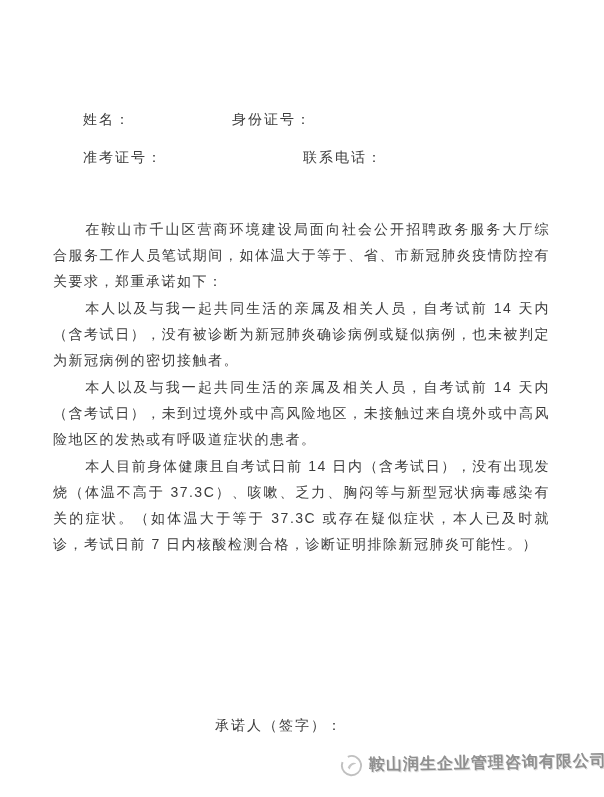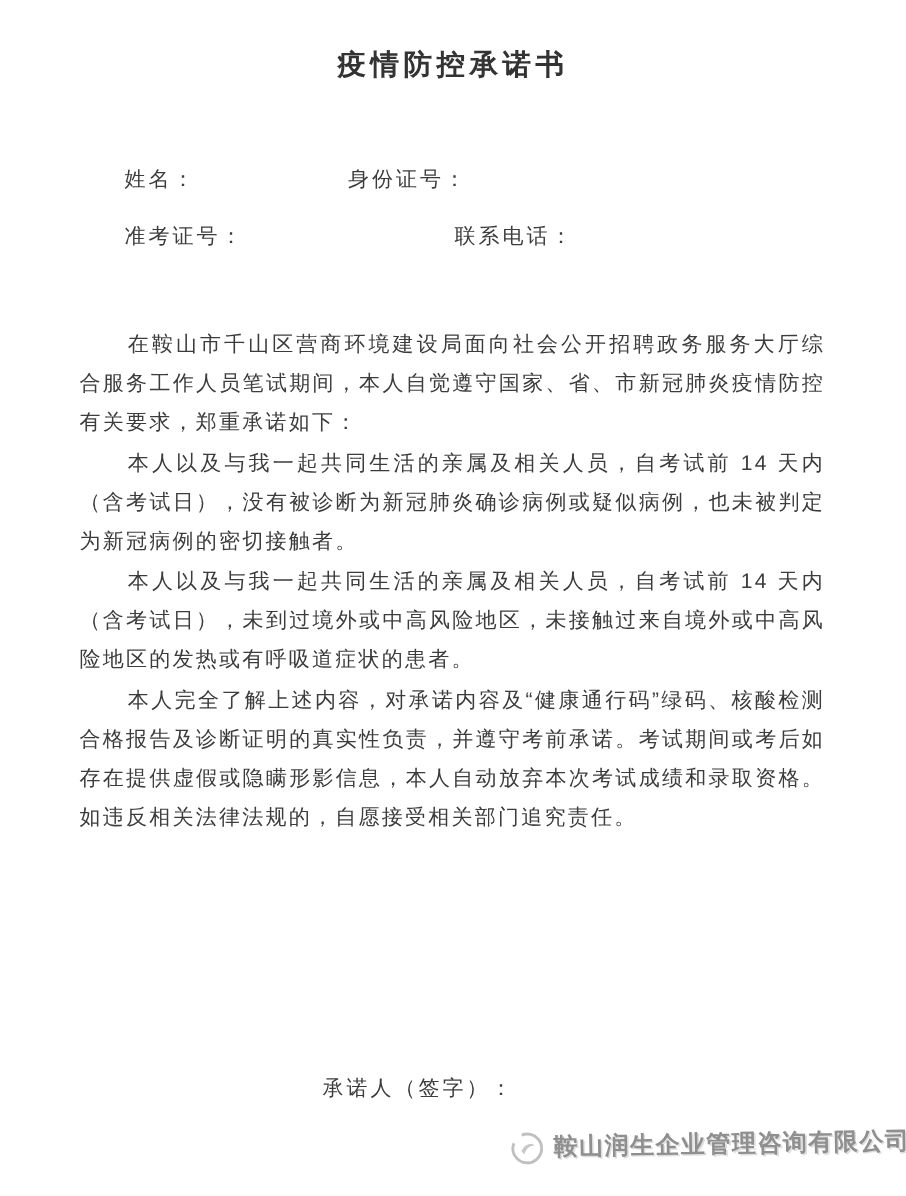--- a/index.html
+++ b/index.html
@@ -57,38 +57,37 @@
     font-size:16px; font-weight:bold; letter-spacing:1px; white-space:nowrap;
     color:#8f8f8f;
     text-shadow:1px 1px 0 #dedede;
   }
 </style>
 </head>
 <body>
 
 <div class="page">
 
-  <h1 class="title">疫情防控承诺书</h1>
 
   <div class="form-line line1">
     <span class="pos-0">姓名：</span>
     <span class="pos-id">身份证号：</span>
   </div>
 
   <div class="form-line line2">
     <span class="pos-0">准考证号：</span>
     <span class="pos-phone">联系电话：</span>
   </div>
 
 
   <div class="content">
-    <p>在鞍山市千山区营商环境建设局面向社会公开招聘政务服务大厅综合服务工作人员笔试期间，本人自觉遵守国家、省、市新冠肺炎疫情防控有关要求，郑重承诺如下：</p>
+    <p>在鞍山市千山区营商环境建设局面向社会公开招聘政务服务大厅综合服务工作人员笔试期间，如体温大于等于、省、市新冠肺炎疫情防控有关要求，郑重承诺如下：</p>
     <p>本人以及与我一起共同生活的亲属及相关人员，自考试前 14 天内（含考试日），没有被诊断为新冠肺炎确诊病例或疑似病例，也未被判定为新冠病例的密切接触者。</p>
     <p>本人以及与我一起共同生活的亲属及相关人员，自考试前 14 天内（含考试日），未到过境外或中高风险地区，未接触过来自境外或中高风险地区的发热或有呼吸道症状的患者。</p>
-    <p>本人完全了解上述内容，对承诺内容及“健康通行码”绿码、核酸检测合格报告及诊断证明的真实性负责，并遵守考前承诺。考试期间或考后如存在提供虚假或隐瞒形影信息，本人自动放弃本次考试成绩和录取资格。如违反相关法律法规的，自愿接受相关部门追究责任。</p>
+    <p>本人目前身体健康且自考试日前 14 日内（含考试日），没有出现发烧（体温不高于 37.3C）、咳嗽、乏力、胸闷等与新型冠状病毒感染有关的症状。（如体温大于等于 37.3C 或存在疑似症状，本人已及时就诊，考试日前 7 日内核酸检测合格，诊断证明排除新冠肺炎可能性。）</p>
   </div>
 
   <div class="signature">
     <div>承诺人（签字）：</div>
   </div>
 
   <div class="watermark">
     <svg class="logo" viewBox="0 0 24 24" aria-hidden="true">
       <circle cx="12" cy="12" r="10" fill="none" stroke="#a6a6a6" stroke-width="2" stroke-dasharray="42 8" transform="rotate(-40 12 12)"></circle>
       <path d="M8 14 C 10 9, 15 8, 17 10 C 14 10, 11 12, 10 16 Z" fill="#b0b0b0"></path>

